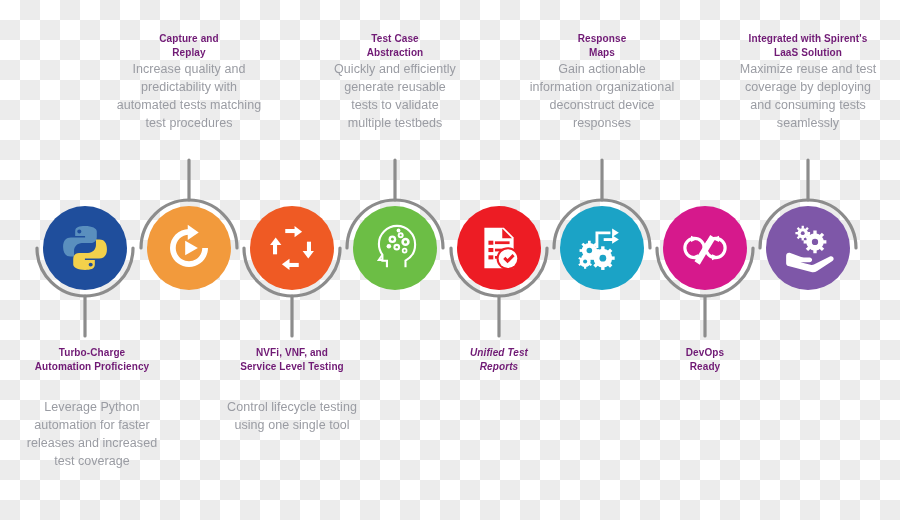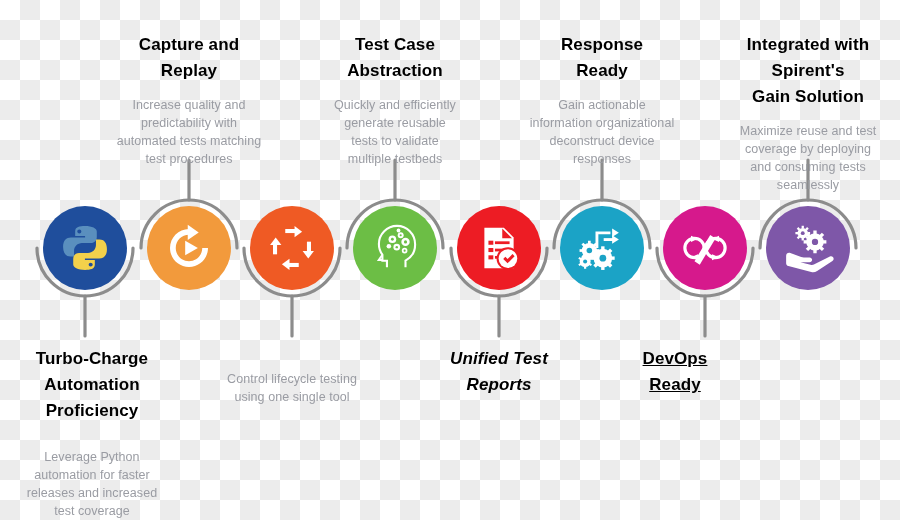--- a/index.html
+++ b/index.html
@@ -53,36 +53,36 @@
     justify-content: center;
   }
   .node svg { display: block; }
 
   .txtblock {
     position: absolute;
     text-align: center;
     box-sizing: border-box;
   }
   .heading {
-    font-size: 17px;
+    font-size: 10px;
     font-weight: bold;
-    color: #000000;
-    line-height: 26px;
+    color: #701a75;
+    line-height: 14px;
     letter-spacing: 0.1px;
     white-space: pre-line;
   }
   .body {
     font-size: 12.5px;
     font-weight: normal;
     color: #9a9ca3;
     line-height: 18px;
     letter-spacing: 0.05px;
     white-space: pre-line;
   }
-  .top .body { margin-top: 12px; }
+  .top .body { margin-top: 0; }
   .bottom .body { margin-top: 24px; }
 </style>
 </head>
 <body>
 
 <div id="checker"></div>
 
 <div id="stage">
 
   <svg class="layer" id="connectors" viewBox="0 0 900 520">
@@ -381,50 +381,52 @@
       </div>
       <div class="txtblock top" style="left: 99px; width: 180px; top: 32px;">
         <div class="heading">Capture and
 Replay</div>
         <div class="body">Increase quality and
 predictability with
 automated tests matching
 test procedures</div>
       </div>
       <div class="txtblock bottom" style="left: 202px; width: 180px; top: 346px;">
+        <div class="heading">NVFi, VNF, and
+Service Level Testing</div>
         <div class="body">Control lifecycle testing
 using one single tool</div>
       </div>
       <div class="txtblock top" style="left: 305px; width: 180px; top: 32px;">
         <div class="heading">Test Case
 Abstraction</div>
         <div class="body">Quickly and efficiently
 generate reusable
 tests to validate
 multiple testbeds</div>
       </div>
       <div class="txtblock bottom" style="left: 409px; width: 180px; top: 346px; font-style: italic;">
         <div class="heading">Unified Test
 Reports</div>
       </div>
       <div class="txtblock top" style="left: 512px; width: 180px; top: 32px;">
         <div class="heading">Response
-Ready</div>
+Maps</div>
         <div class="body">Gain actionable
 information organizational
 deconstruct device
 responses</div>
       </div>
-      <div class="txtblock bottom" style="left: 585px; width: 180px; top: 346px; text-decoration: underline;">
+      <div class="txtblock bottom" style="left: 615px; width: 180px; top: 346px;">
         <div class="heading">DevOps
 Ready</div>
       </div>
       <div class="txtblock top" style="left: 718px; width: 180px; top: 32px;">
         <div class="heading">Integrated with Spirent's
-Gain Solution</div>
+LaaS Solution</div>
         <div class="body">Maximize reuse and test
 coverage by deploying
 and consuming tests
 seamlessly</div>
       </div>
     </div>
 
 </div>
 
 </body></html>

